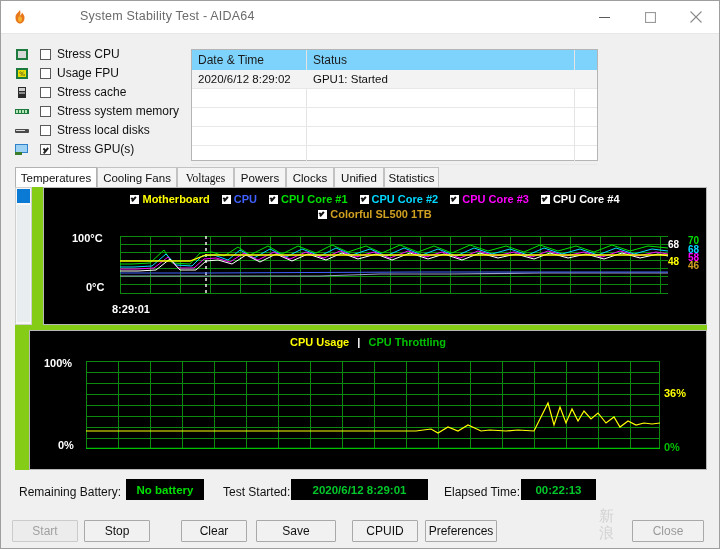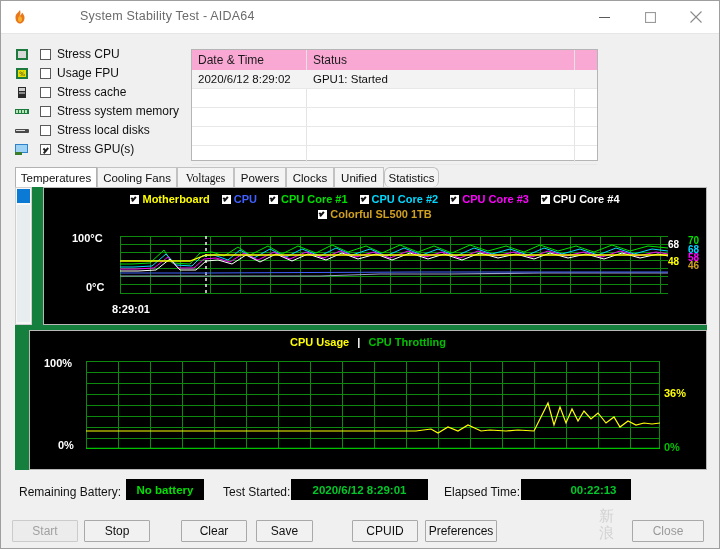--- a/index.html
+++ b/index.html
@@ -64,21 +64,21 @@
     position:absolute;left:42px;top:0px;font-size:12px;color:#111;
     white-space:nowrap;
   }
   
   .logtable{
     position:absolute;left:190px;top:48px;width:407px;height:112px;
     background:#fff;border:1px solid #b5b5b5;box-sizing:border-box;
   }
   .log-head{
     position:absolute;left:0;top:0;height:20px;width:405px;
-    border-bottom:1px solid #dcdcdc;background:#f9a8d4;
+    border-bottom:1px solid #dcdcdc;background:#7dd3fc;
   }
   .log-head .hc{
     position:absolute;top:3px;font-size:12px;color:#1b1b1b;
   }
   .log-head .hc.c1{left:6px;}
   .log-head .hc.c2{left:121px;}
   .vsep{position:absolute;top:0;width:1px;height:112px;background:#e4e4e4;}
   .log-row{
     position:absolute;left:0;width:405px;height:19px;
     border-bottom:1px solid #e8e8e8;box-sizing:border-box;
@@ -95,21 +95,21 @@
     position:absolute;top:0;height:20px;
     border:1px solid #c2c2c2;border-bottom:none;
     background:#f4f4f4;box-sizing:border-box;
     display:flex;align-items:center;justify-content:center;
     font-size:11.5px;color:#111;padding:0 6px;white-space:nowrap;
   }
   .tab.active{background:#ffffff;height:21px;top:0;border-color:#b2b2b2;}
   
   .tabpanel{
     position:absolute;left:14px;top:186px;width:692px;height:283px;
-    background:#15803d;
+    background:#84cc16;
   }
   .chartbox{
     position:absolute;background:#000;border:1px solid #b8b8b8;box-sizing:border-box;
   }
   .temp-chart{left:28px;top:0px;width:664px;height:138px;}
   .usage-chart{left:14px;top:143px;width:678px;height:140px;}
   
   .scrollbar{
     position:absolute;left:0px;top:0px;width:17px;height:138px;
     background:#f7f7f7;border:1px solid #cfcfcf;box-sizing:border-box;
@@ -302,21 +302,21 @@
     <div class="log-row" style="top:96px"></div>
   </div>
 
   <div class="tabs">
     <div class="tab active" style="left:0px;width:82px;">Temperatures</div>
     <div class="tab" style="left:82px;width:80px;">Cooling Fans</div>
     <div class="tab" style="left:162px;width:57px;font-family:Liberation Serif, serif;">Voltages</div>
     <div class="tab" style="left:219px;width:52px;">Powers</div>
     <div class="tab" style="left:271px;width:48px;">Clocks</div>
     <div class="tab" style="left:319px;width:50px;">Unified</div>
-    <div class="tab" style="left:369px;width:55px;border-radius:6px;">Statistics</div>
+    <div class="tab" style="left:369px;width:55px;">Statistics</div>
   </div>
 
   <div class="tabpanel">
 
     <div class="scrollbar">
       <div class="thumb-top"></div>
       <div class="track"></div>
     </div>
 
     <div class="chartbox temp-chart">
@@ -436,28 +436,28 @@
       <span class="val-lbl" style="left:634px;top:110px;color:#00c000;font-size:11px;">0%</span>
     </div>
   </div>
 
   <div class="statusrow">
     <span class="st-label" style="left:18px;">Remaining Battery:</span>
     <div class="st-box" style="left:125px;width:78px;color:#00e000;">No battery</div>
     <span class="st-label" style="left:222px;">Test Started:</span>
     <div class="st-box" style="left:290px;width:137px;color:#00c82a;">2020/6/12 8:29:01</div>
     <span class="st-label" style="left:443px;">Elapsed Time:</span>
-    <div class="st-box" style="left:520px;width:75px;color:#00c82a;padding-left:35px;">00:22:13</div>
+    <div class="st-box" style="left:520px;width:75px;color:#00c82a;">00:22:13</div>
   </div>
 
   <div class="btnrow">
     <div class="btn disabled" style="left:11px;width:66px;">Start</div>
     <div class="btn" style="left:83px;width:66px;">Stop</div>
     <div class="btn" style="left:180px;width:66px;">Clear</div>
-    <div class="btn" style="left:255px;width:57px;">Save</div>
+    <div class="btn" style="left:255px;width:80px;">Save</div>
     <div class="btn" style="left:351px;width:66px;">CPUID</div>
     <div class="btn" style="left:424px;width:72px;">Preferences</div>
     <div class="btn" style="left:631px;width:72px;color:#9a9a9a;">Close</div>
   </div>
 
   <div class="watermark">
     <div class="wm-small">新</div>
     <div class="wm-small" style="top:21px;">浪</div>
   </div>
 

